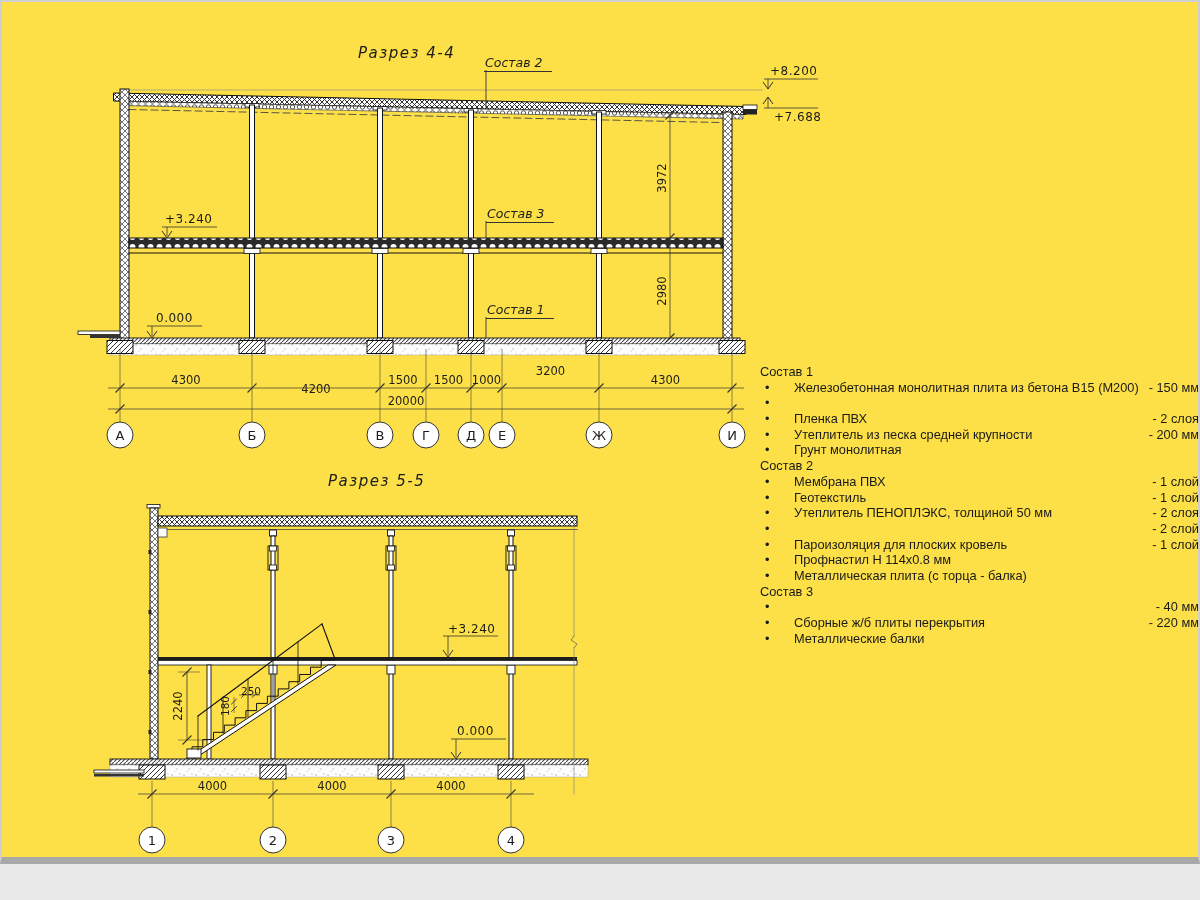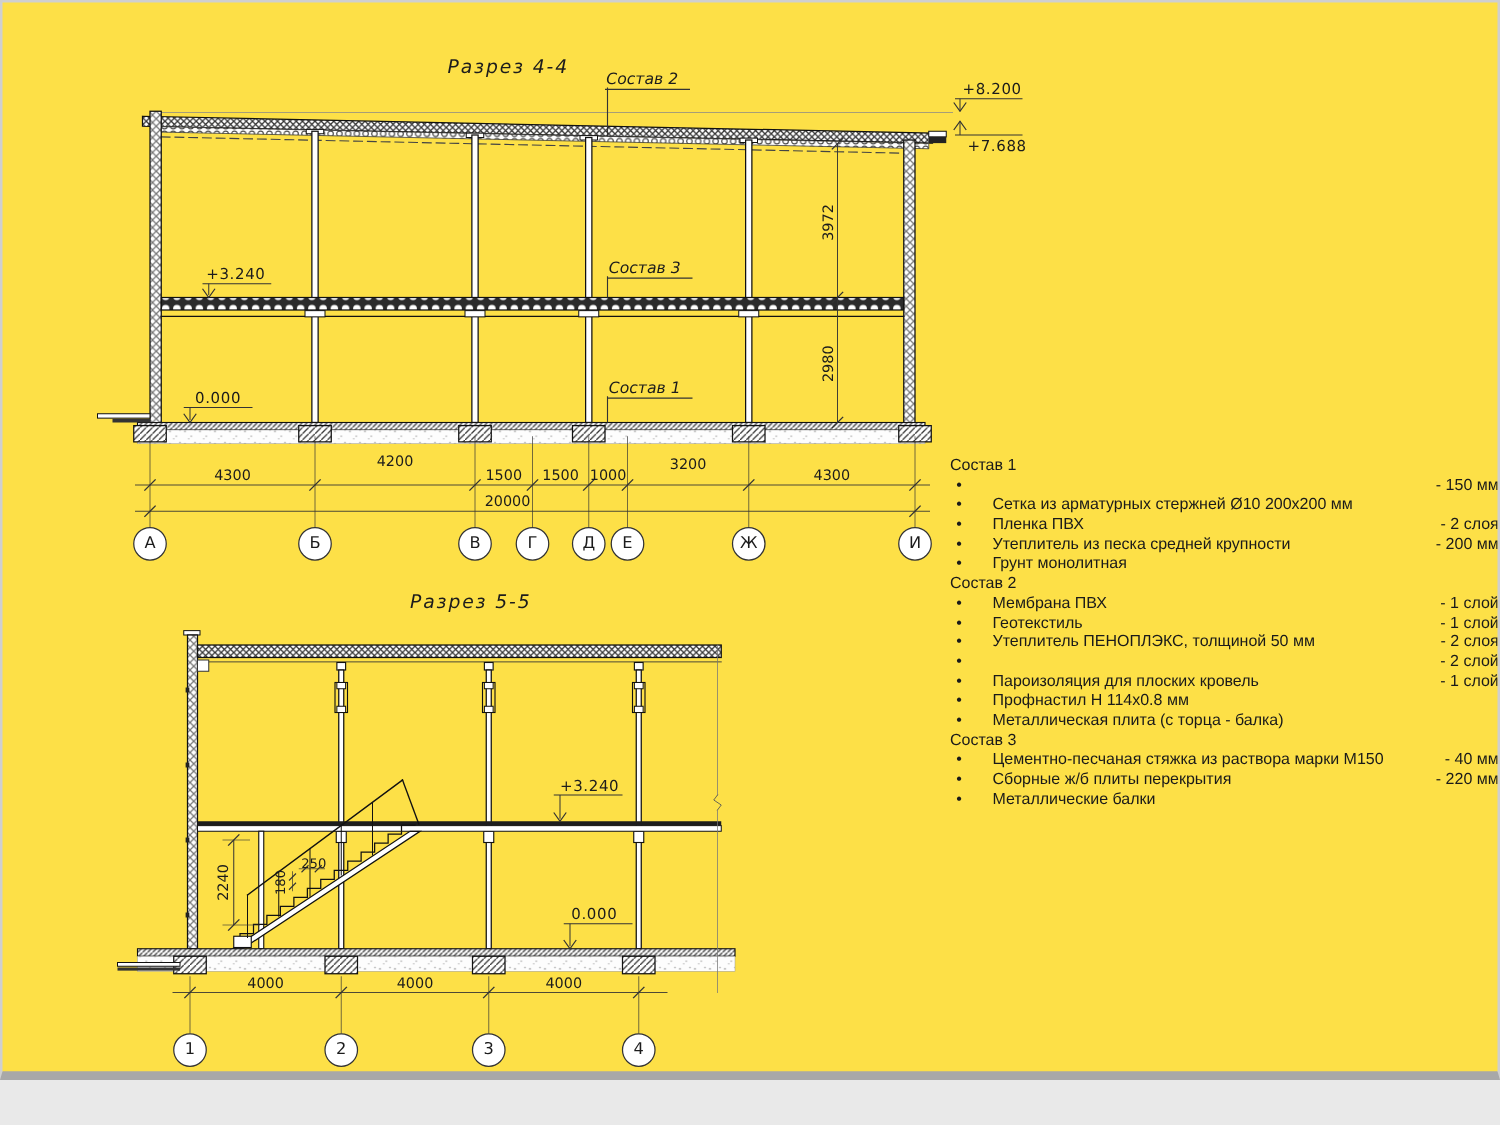--- a/index.html
+++ b/index.html
@@ -256,25 +256,25 @@
 <div class="rot" style="left:660px;top:176px">3972</div>
 <div class="rot" style="left:660px;top:289px">2980</div>
 <div class="rot" style="left:176px;top:704px">2240</div>
 <div class="rot small" style="left:223px;top:704px">180</div>
 <div class="dimtext small" style="left:249px;top:683px">250</div>
 
 <div id="comps">
       <div class="crow ctitle">Состав 1</div>
       <div class="crow">
         <span class="cbul">•</span>
+        <span class="ctext">Железобетонная монолитная плита из бетона В15 (М200)</span>
         <span class="cval">- 150 мм</span>
       </div>
       <div class="crow">
         <span class="cbul">•</span>
-        <span class="ctext">Сетка из арматурных стержней Ø10 200x200 мм</span>
         <span class="cval"></span>
       </div>
       <div class="crow">
         <span class="cbul">•</span>
         <span class="ctext">Пленка ПВХ</span>
         <span class="cval">- 2 слоя</span>
       </div>
       <div class="crow">
         <span class="cbul">•</span>
         <span class="ctext">Утеплитель из песка средней крупности</span>
@@ -316,21 +316,20 @@
         <span class="cval"></span>
       </div>
       <div class="crow">
         <span class="cbul">•</span>
         <span class="ctext">Металлическая плита (с торца - балка)</span>
         <span class="cval"></span>
       </div>
       <div class="crow ctitle">Состав 3</div>
       <div class="crow">
         <span class="cbul">•</span>
-        <span class="ctext">Цементно-песчаная стяжка из раствора марки М150</span>
         <span class="cval">- 40 мм</span>
       </div>
       <div class="crow">
         <span class="cbul">•</span>
         <span class="ctext">Сборные ж/б плиты перекрытия</span>
         <span class="cval">- 220 мм</span>
       </div>
       <div class="crow">
         <span class="cbul">•</span>
         <span class="ctext">Металлические балки</span>
@@ -341,21 +340,21 @@
 <div id="gen">
       <div class="bubble" style="left: 118px; top: 433px;">А</div>
       <div class="bubble" style="left: 250px; top: 433px;">Б</div>
       <div class="bubble" style="left: 378px; top: 433px;">В</div>
       <div class="bubble" style="left: 424px; top: 433px;">Г</div>
       <div class="bubble" style="left: 469px; top: 433px;">Д</div>
       <div class="bubble" style="left: 500px; top: 433px;">Е</div>
       <div class="bubble" style="left: 597px; top: 433px;">Ж</div>
       <div class="bubble" style="left: 730px; top: 433px;">И</div>
       <div class="dimtext" style="left: 184px; top: 371px;">4300</div>
-      <div class="dimtext" style="left: 314px; top: 360px;">4200</div>
+      <div class="dimtext" style="left: 314px; top: 380px;">4200</div>
       <div class="dimtext" style="left: 401px; top: 371px;">1500</div>
       <div class="dimtext" style="left: 446.5px; top: 371px;">1500</div>
       <div class="dimtext" style="left: 484.5px; top: 371px;">1000</div>
       <div class="dimtext" style="left: 548.5px; top: 362px;">3200</div>
       <div class="dimtext" style="left: 663.5px; top: 371px;">4300</div>
       <div class="dimtext" style="left: 404px; top: 392px;">20000</div>
       <div class="bubble" style="left: 150px; top: 838px;">1</div>
       <div class="bubble" style="left: 271px; top: 838px;">2</div>
       <div class="bubble" style="left: 389px; top: 838px;">3</div>
       <div class="bubble" style="left: 509px; top: 838px;">4</div>

